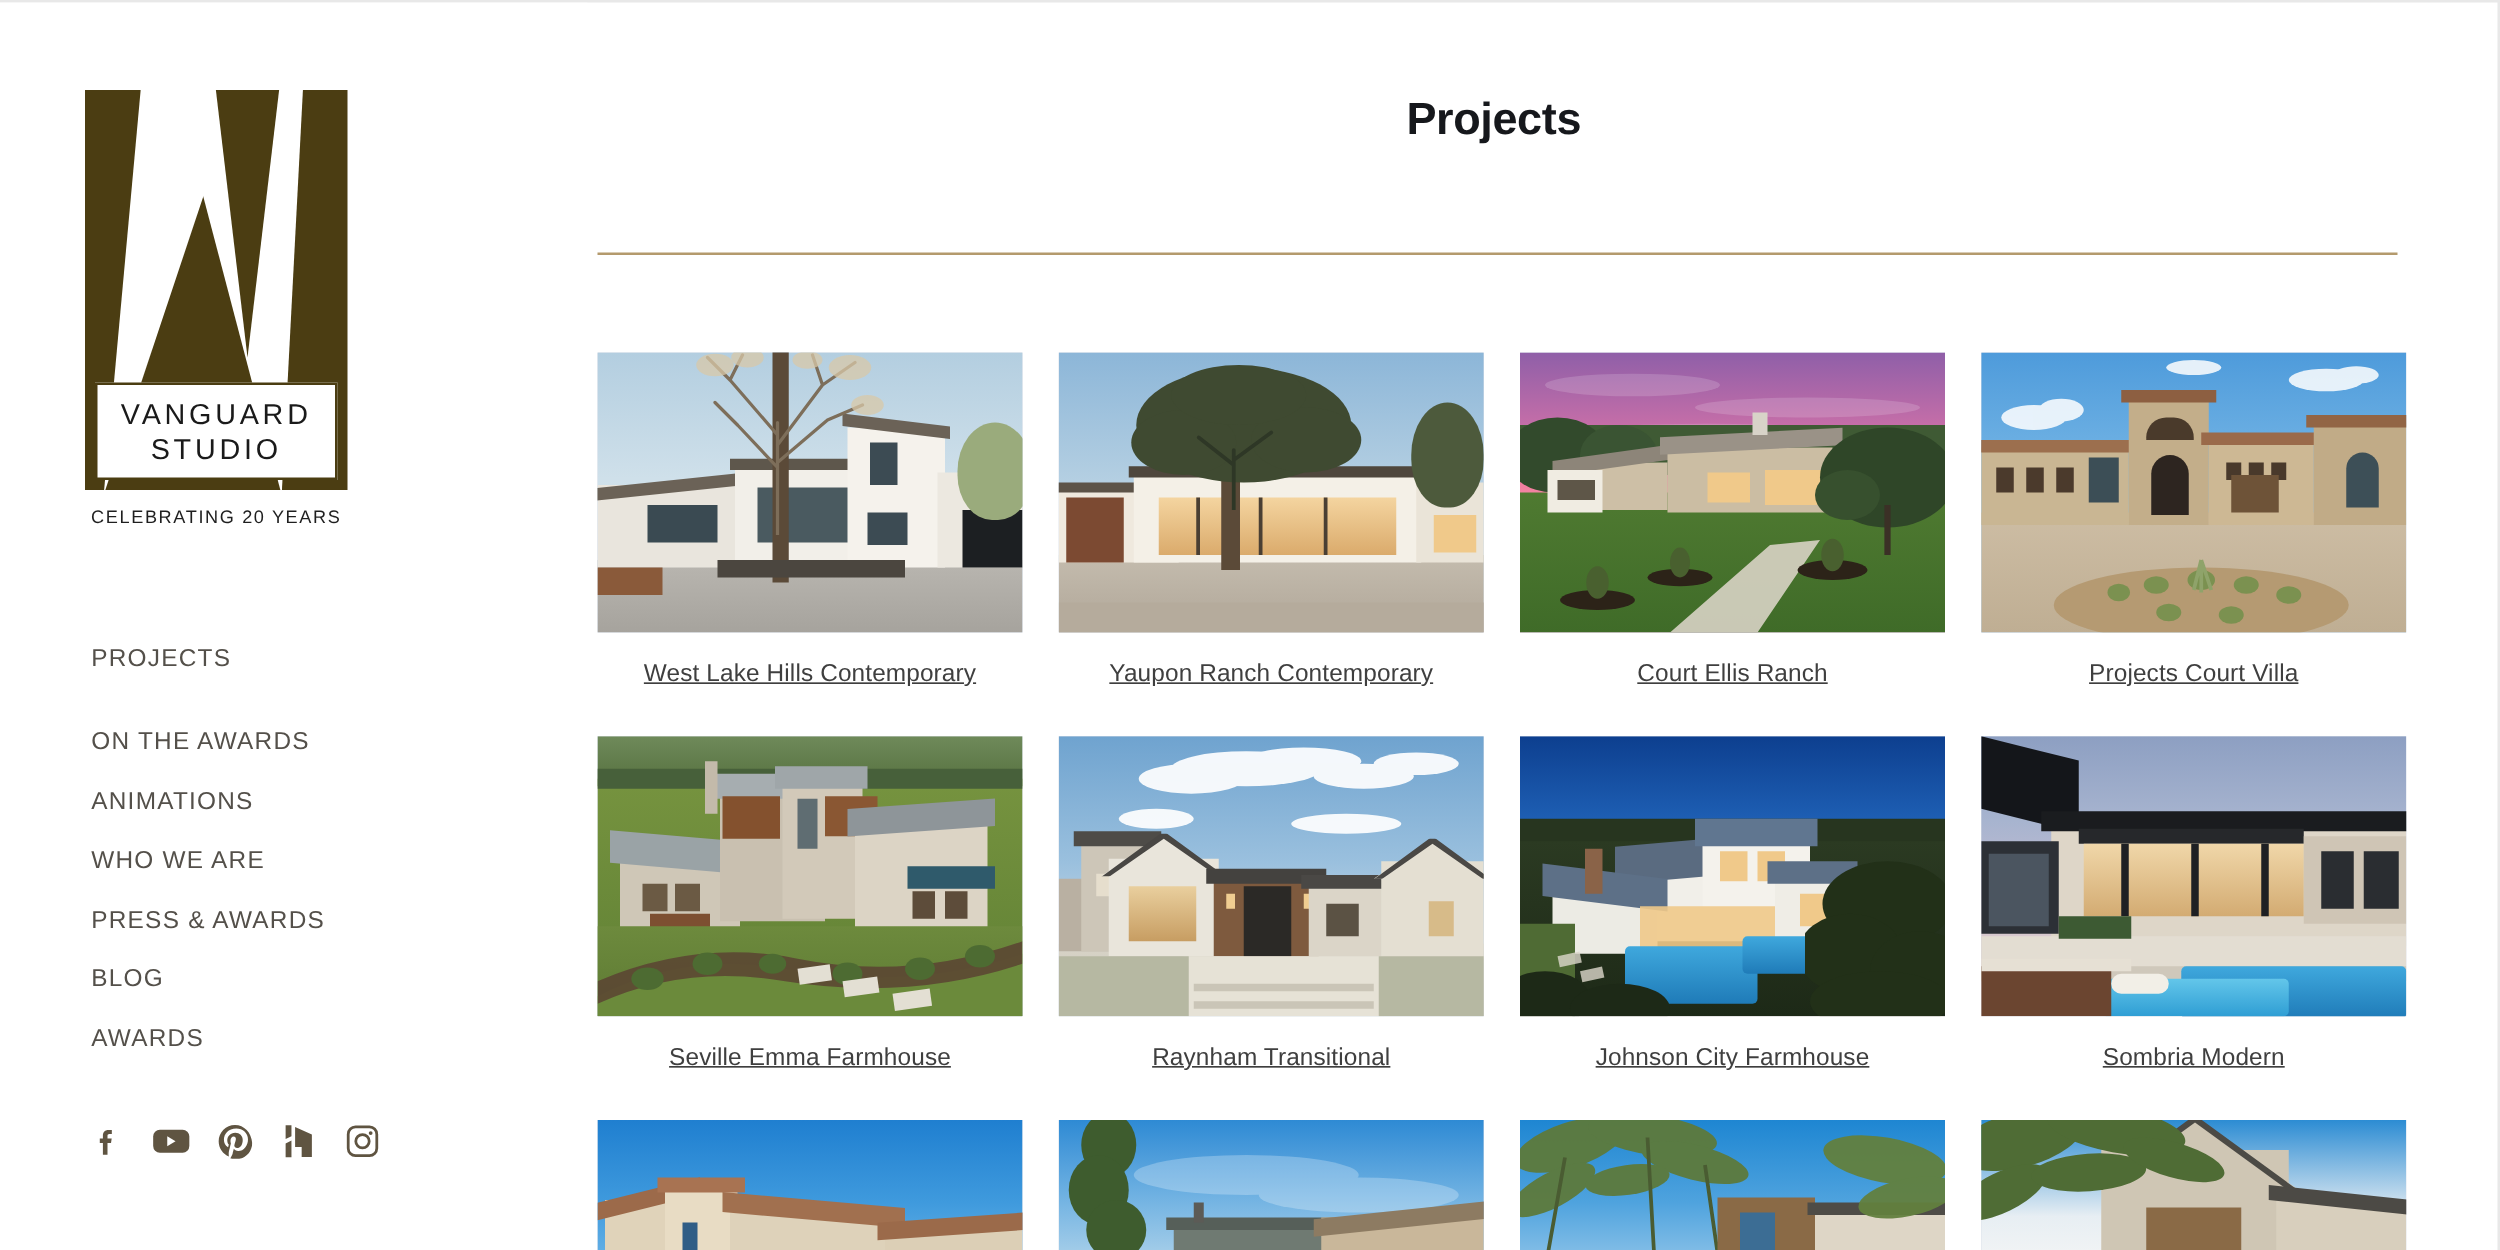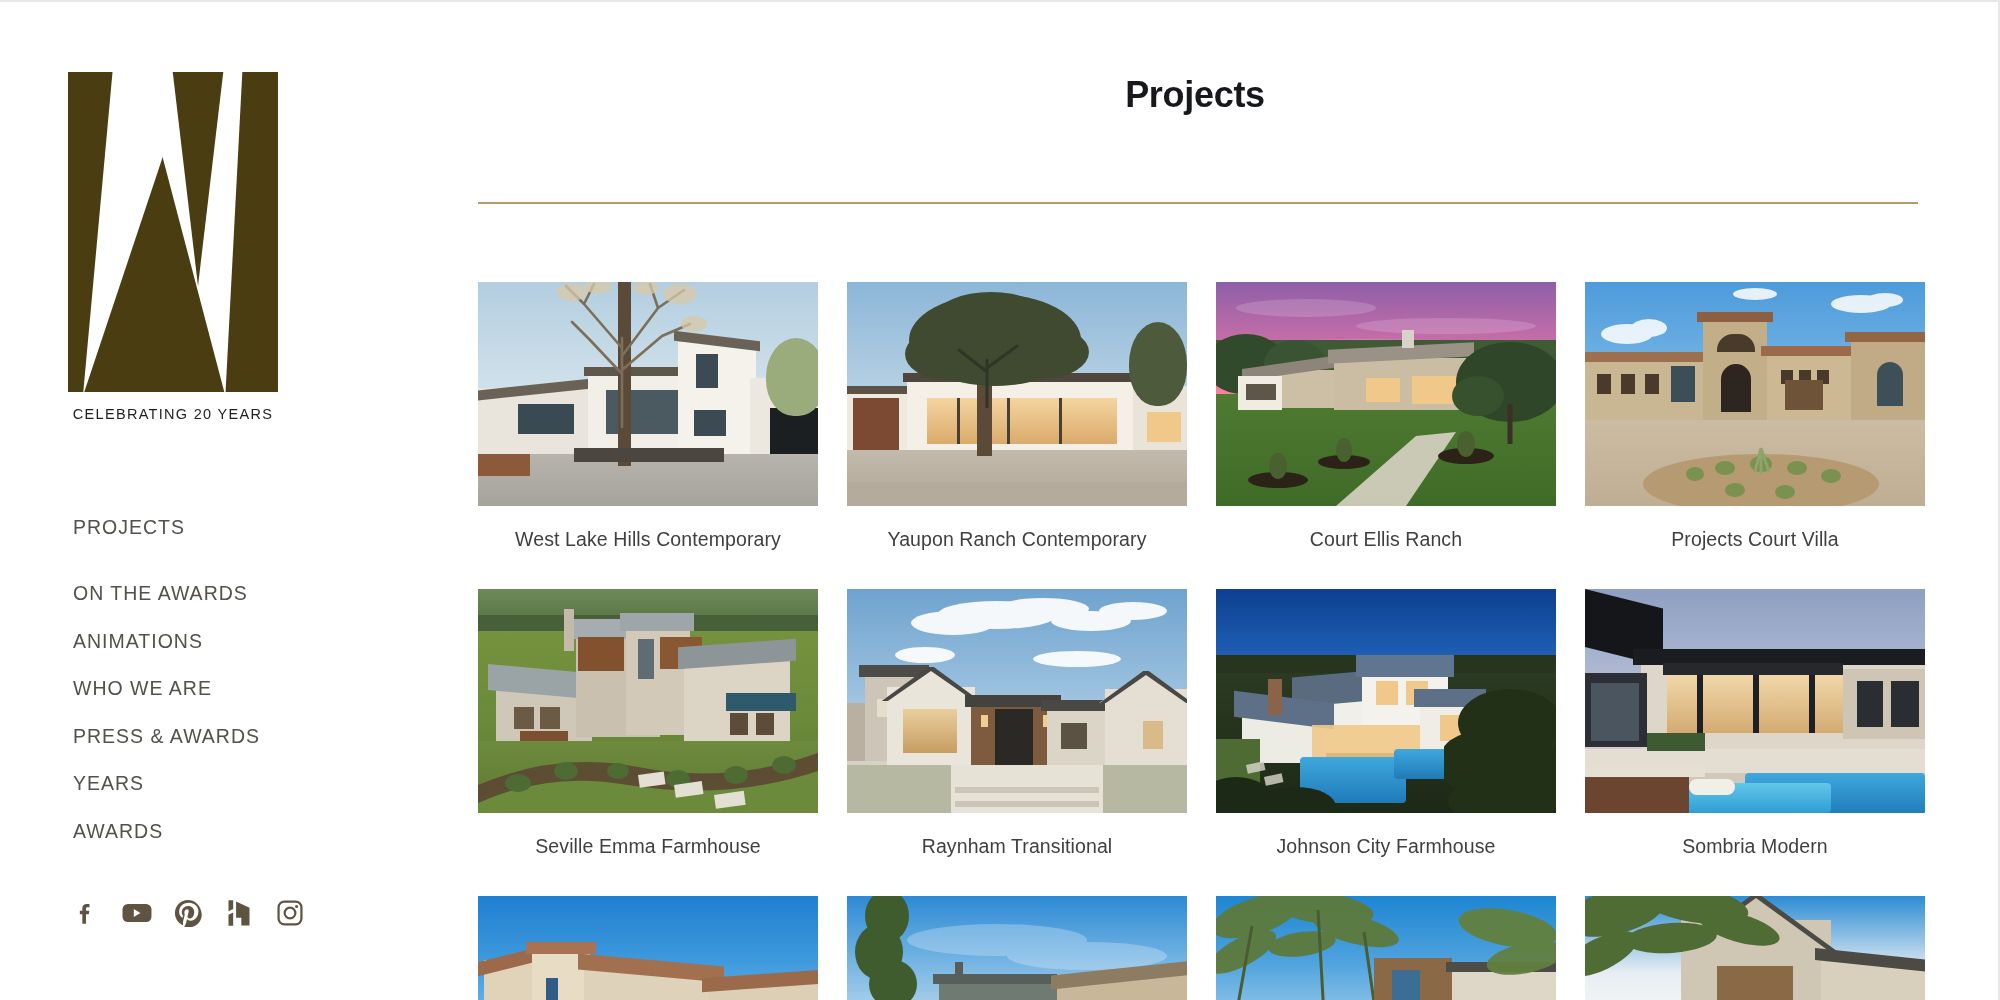--- a/index.html
+++ b/index.html
@@ -161,20 +161,21 @@
     position: absolute;
     left: 8px; top: 280px;
     width: 1452px;
     display: grid;
     grid-template-columns: repeat(4, 340px);
     column-gap: 29px;
     row-gap: 0;
   }
   .card {
     width: 304px;
+    text-decoration: underline;
   }
   .card .thumb {
     width: 340px; height: 224px;
     position: relative;
     overflow: hidden;
     background: #cfd8e3;
     cursor: pointer;
     display: block;
   }
   .card .caption {
@@ -207,31 +208,35 @@
 
 <div class="page">
 
   <aside class="sidebar">
 
     <div class="logo-wrap">
       <div class="logo-mark">
         <div class="v-cut-left"></div>
         <div class="v-cut-right"></div>
         <div class="v-inner"></div>
+        <div class="logo-plate">
+          <span class="line1">VANGUARD</span>
+          <span class="line2">STUDIO</span>
+        </div>
       </div>
       <div class="logo-tagline">CELEBRATING 20 YEARS</div>
     </div>
 
     <nav class="nav">
       <a class="nav-item first" href="#">PROJECTS</a>
       <a class="nav-item" href="#">ON THE AWARDS</a>
       <a class="nav-item" href="#">ANIMATIONS</a>
       <a class="nav-item" href="#">WHO WE ARE</a>
       <a class="nav-item" href="#">PRESS &amp; AWARDS</a>
-      <a class="nav-item" href="#">YEARS</a>
+      <a class="nav-item" href="#">BLOG</a>
       <a class="nav-item" href="#">AWARDS</a>
     </nav>
 
     <div class="social">
       <a href="#" title="Facebook">
         <svg width="26" height="28" viewBox="0 0 24 24" fill="currentColor" aria-hidden="true">
           <path d="M15.2 3.6h-2.6c-2.4 0-4 1.6-4 4.1V10H6.3v3.2h2.3V22h3.4v-8.8h2.6l.5-3.2h-3.1V8.1c0-.9.4-1.4 1.4-1.4h1.8V3.6z"></path>
         </svg>
       </a>
       <a href="#" title="YouTube">

